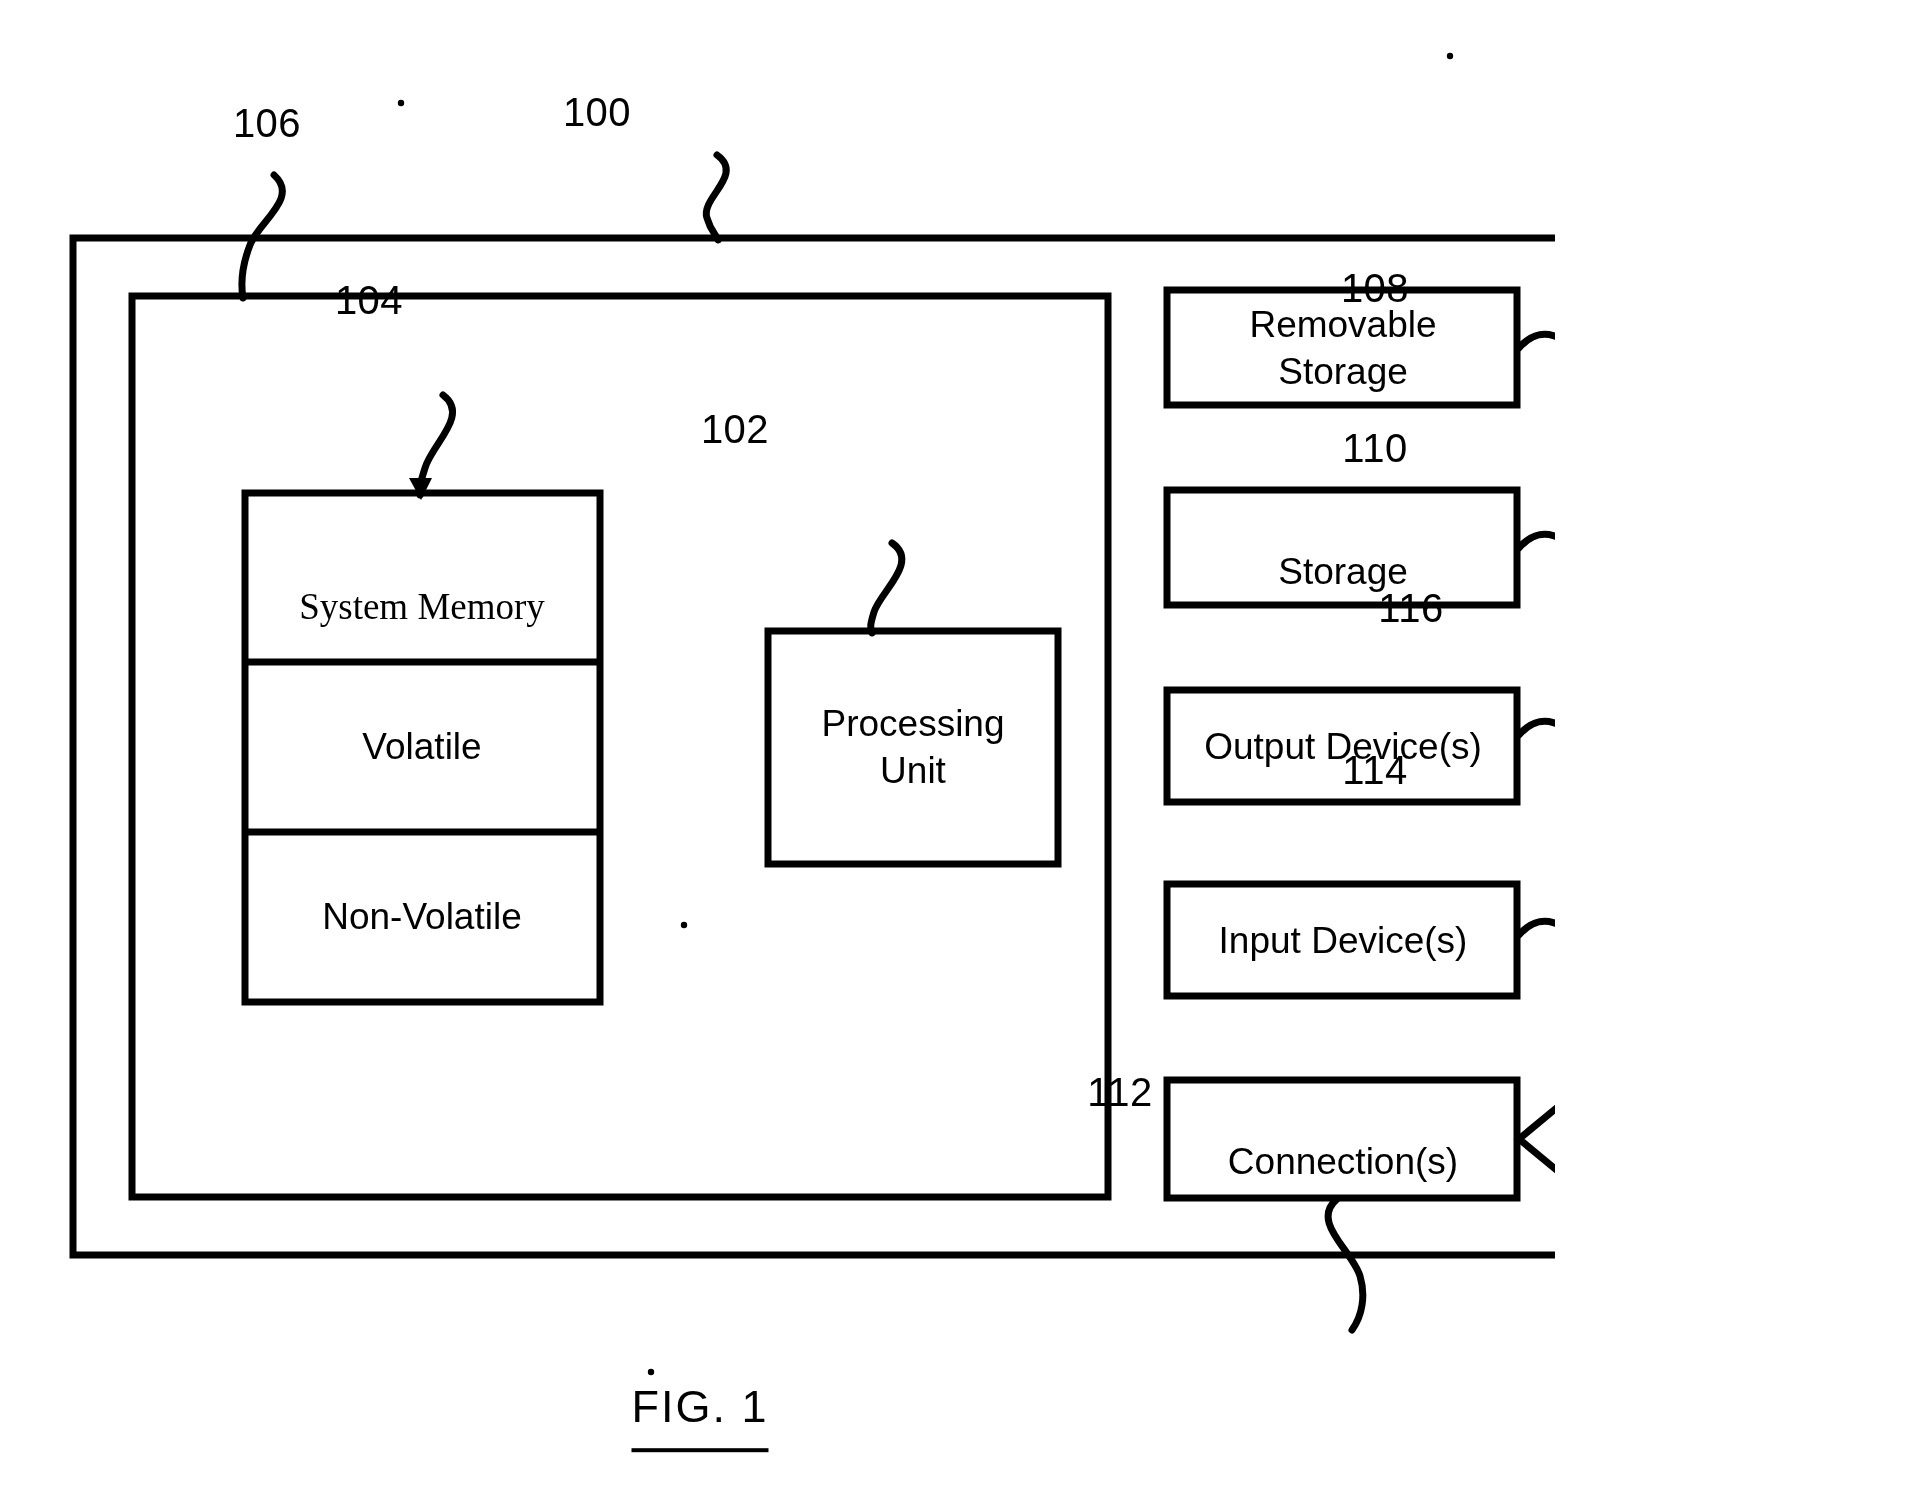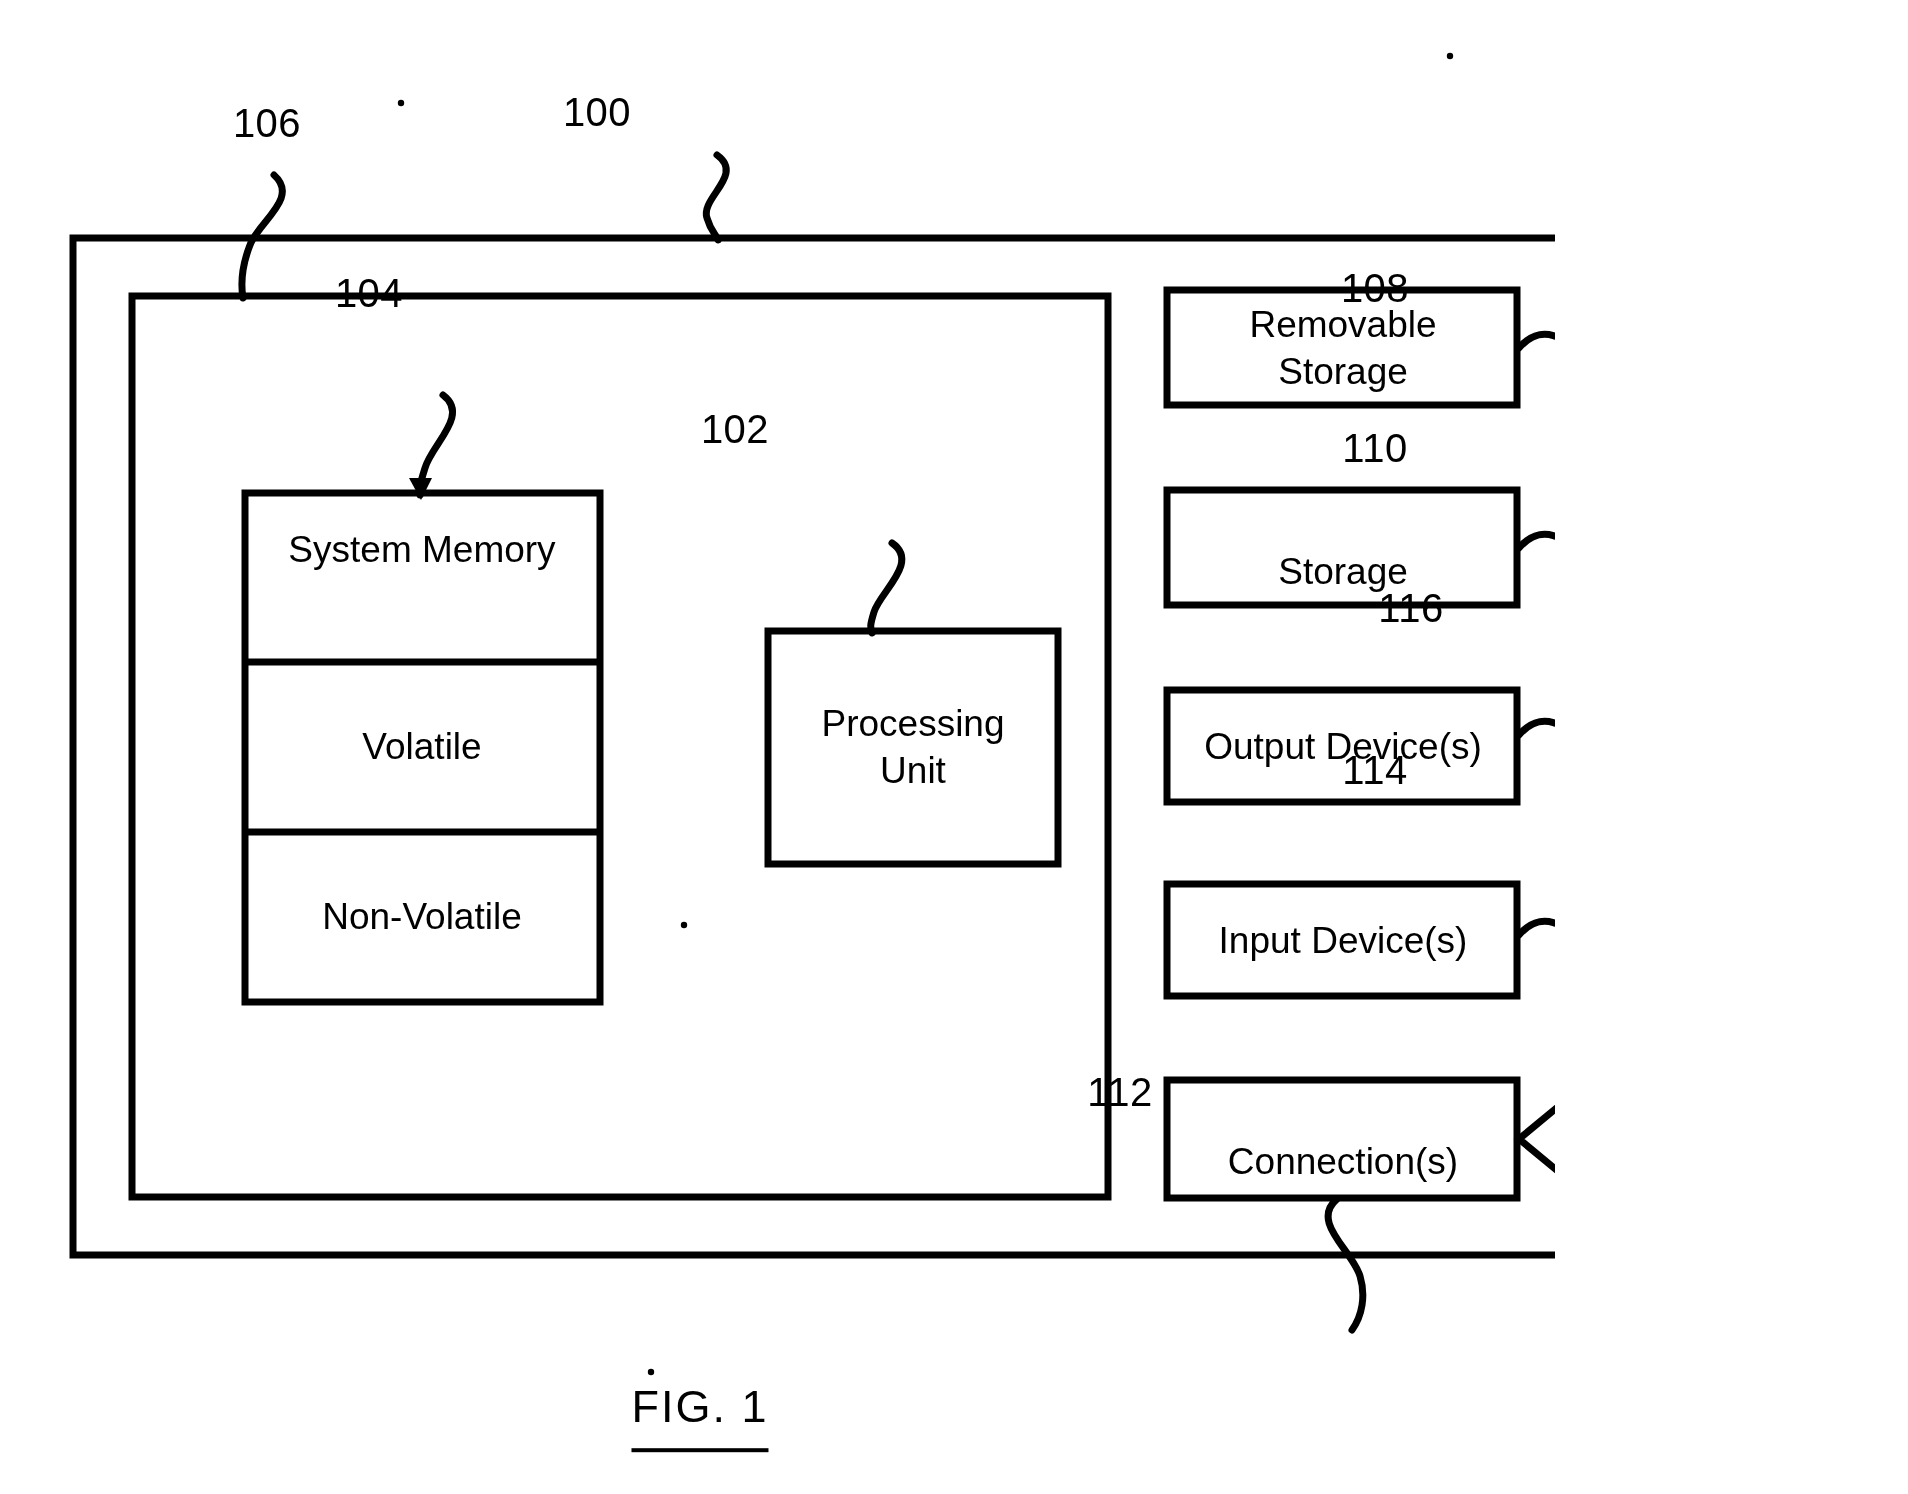--- a/index.html
+++ b/index.html
@@ -106,35 +106,35 @@
     <circle cx="1450" cy="56" r="3.2" fill="#000"></circle>
     <circle cx="1849" cy="1038" r="3.2" fill="#000"></circle>
     <circle cx="684" cy="925" r="3.2" fill="#000"></circle>
     <circle cx="651" cy="1372" r="3.2" fill="#000"></circle>
   </svg>
 
   <div class="lbl ref-num centered" style="left:267px; top:124px;">106</div>
 
   <div class="lbl ref-num centered" style="left:597px; top:113px;">100</div>
 
-  <div class="lbl ref-num centered" style="left:369px; top:294px;">104</div>
+  <div class="lbl ref-num centered" style="left:369px; top:301px;">104</div>
 
   <div class="lbl ref-num centered" style="left:735px; top:430px;">102</div>
 
   <div class="lbl ref-num centered" style="left:1375px; top:289px;">108</div>
 
   <div class="lbl ref-num centered" style="left:1375px; top:449px;">110</div>
 
   <div class="lbl ref-num centered" style="left:1411px; top:609px;">116</div>
 
   <div class="lbl ref-num centered" style="left:1375px; top:771px;">114</div>
 
   <div class="lbl ref-num centered" style="left:1120px; top:1093px;">112</div>
 
-  <div class="lbl box-label centered" style="left:422px; top:550px;">System Memory</div>
+  <div class="lbl box-label centered" style="left:422px; top:607px;font-family:Liberation Serif, serif;">System Memory</div>
 
   <div class="lbl box-label centered" style="left:422px; top:747px;">Volatile</div>
 
   <div class="lbl box-label centered" style="left:422px; top:917px;">Non-Volatile</div>
 
   <div class="lbl box-label centered" style="left:913px; top:724px;">Processing</div>
   <div class="lbl box-label centered" style="left:913px; top:771px;">Unit</div>
 
   <div class="lbl box-label centered" style="left:1343px; top:325px;">Removable</div>
   <div class="lbl box-label centered" style="left:1343px; top:372px;">Storage</div>

